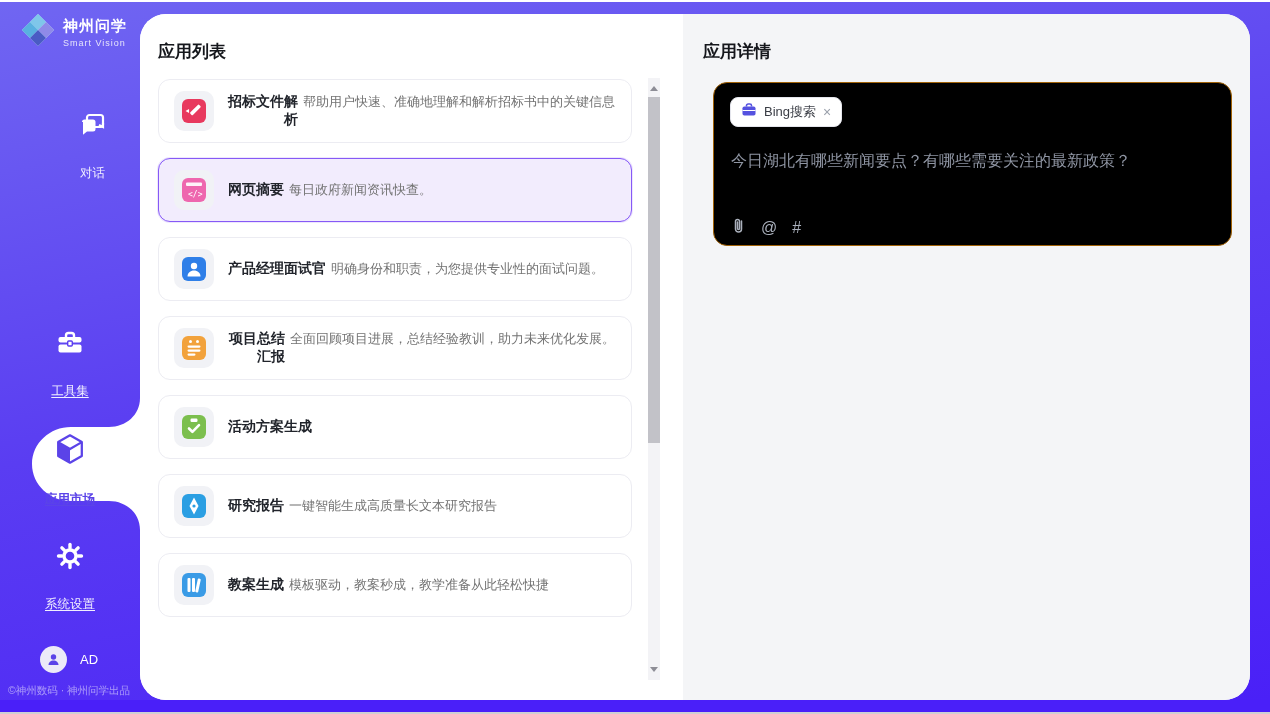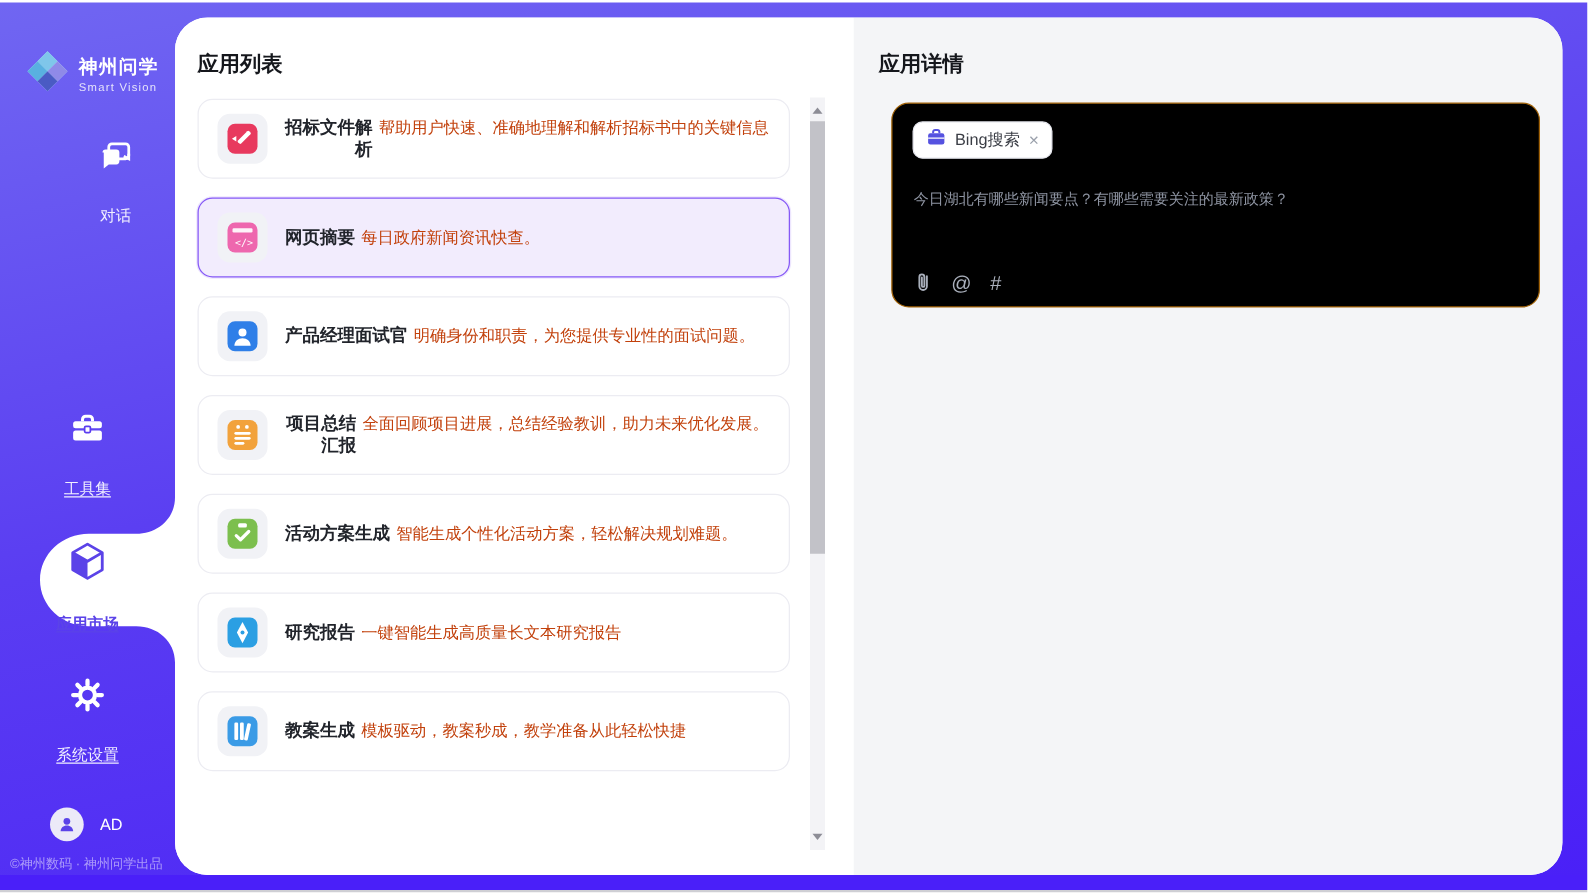--- a/index.html
+++ b/index.html
@@ -7,21 +7,21 @@
   body { font-family:"Liberation Sans","DejaVu Sans",sans-serif; background:#ffffff; position:relative; }
 
   
   .frame { position:absolute; left:0; top:2px; width:1270px; height:698px;
            background:linear-gradient(168deg,#7066f2 0%,#5a3df2 48%,#4a20f7 100%); }
   .bottom-strip { position:absolute; left:0; top:700px; width:1270px; height:12px; background:#4a1ff9; }
   .bottom-line { position:absolute; left:0; top:712px; width:1270px; height:2px; background:#cfcfd4; }
 
   
   .sidebar { position:absolute; left:0; top:0; width:140px; height:700px; }
-  .logo { position:absolute; left:20px; top:12px; display:flex; align-items:center; gap:7px;margin-top:27px; }
+  .logo { position:absolute; left:20px; top:12px; display:flex; align-items:center; gap:7px; }
   .logo-text .cn { color:#fff; font-weight:bold; font-size:15px; letter-spacing:1px; }
   .logo-text .en { color:#e6e4fb; font-size:9px; letter-spacing:1px; margin-top:2px; }
 
   .nav-item { position:absolute; left:0; width:140px; text-align:center; cursor:pointer; }
   .nav-item svg { display:block; margin:0 auto; }
   .nav-label { display:inline-block; margin-top:7px; font-size:12.5px; color:#f1efff; }
   .nav-label.u { text-decoration:underline; text-underline-offset:2px; }
   .nav-item.active .nav-label { color:#5b43e8; font-weight:bold; }
   .active-notch { position:absolute; left:25px; top:398px; width:115px; height:132px; }
 
@@ -43,39 +43,39 @@
   .card { display:flex; align-items:center; gap:14px; width:474px; height:64px;
           background:#fff; border:1px solid #ececf2; border-radius:12px; padding:0 16px 0 15px;
           margin-bottom:15px; cursor:pointer; }
   .card.selected { background:#f2ecfd; border:1px solid #8659f6; box-shadow:0 0 0 1px rgba(134,89,246,.15); }
   .chip-box { width:40px; height:40px; border-radius:10px; background:#f1f2f6; flex:0 0 40px;
               display:flex; align-items:center; justify-content:center; }
   .chip { width:24px; height:24px; border-radius:6px; position:relative; }
   .chip svg { position:absolute; left:0; top:0; }
   .card-text { display:flex; gap:5px; min-width:0; }
   .card-title { font-size:14px; font-weight:bold; color:#21242b; }
-  .card-desc { font-size:13px; color:#c2410c; white-space:nowrap; }
+  .card-desc { font-size:13px; color:#737373; white-space:nowrap; }
 
   
   .scrollbar { position:absolute; left:508px; top:64px; width:12px; height:602px; background:#f3f3f6; }
   .sb-arrow { position:absolute; left:2px; width:0; height:0; border-left:4px solid transparent; border-right:4px solid transparent; }
   .sb-up { top:8px; border-bottom:5px solid #8d8d96; }
   .sb-down { bottom:8px; border-top:5px solid #8d8d96; }
   .sb-thumb { position:absolute; left:0; top:19px; width:12px; height:346px; background:#c2c2c8; }
 
   
   .detail-panel { position:absolute; left:543px; top:0; width:567px; height:686px; background:#f4f5f7; }
   .detail-panel .panel-title { position:absolute; left:20px; top:26px; }
   .detail-card { position:absolute; left:30px; top:68px; width:519px; height:164px;
                  background:#000000; border:1px solid #a16207; border-radius:14px; }
   .tool-tag { position:absolute; left:16px; top:14px; height:30px; display:inline-flex; align-items:center;
               gap:7px; padding:0 10px; border:1px solid #e4e5ec; border-radius:8px; background:#fff; }
   .tool-tag-label { font-size:13px; color:#3a3d45; }
   .tag-close { font-size:14px; color:#9aa0ab; cursor:pointer; line-height:1; }
-  .prompt-text { position:absolute; left:17px; top:68px; width:480px; font-size:12px; color:#8f95a3; }
+  .prompt-text { position:absolute; left:17px; top:68px; width:480px; font-size:16px; color:#8f95a3; }
   .attach-row { position:absolute; left:17px; top:134px; display:flex; align-items:center; gap:15px; color:#aab0bc; }
   .attach-row .glyph { font-size:16px; cursor:pointer; }
 </style>
 </head>
 <body>
 
 <div class="frame"></div>
 <div class="bottom-strip"></div>
 <div class="bottom-line"></div>
 
@@ -242,21 +242,20 @@
         <div class="chip-box">
           <div class="chip" style="background-color: rgb(124, 191, 78);">
             <svg width="24" height="24" viewBox="0 0 24 24" fill="none">
               <rect x="8.5" y="3.5" width="7" height="3.5" rx="1.2" fill="#ffffff"></rect>
               <path d="M7 13.5l3.4 3.3 6.6-6.6" stroke="#ffffff" stroke-width="2.6" stroke-linecap="round" stroke-linejoin="round"></path>
             </svg>
           </div>
         </div>
         <div class="card-text">
           <span class="card-title">活动方案生成</span>
-          <span class="card-desc">智能生成个性化活动方案，轻松解决规划难题。</span>
         </div>
       </div>
 
       <div class="card">
         <div class="chip-box">
           <div class="chip" style="background-color: rgb(43, 159, 227);">
             <svg width="24" height="24" viewBox="0 0 24 24">
               <path d="M12 3.5l4.5 8.5L12 20.5 7.5 12z" fill="#ffffff"></path>
               <circle cx="12" cy="12" r="1.6" fill="#2b9fe3"></circle>
             </svg>

